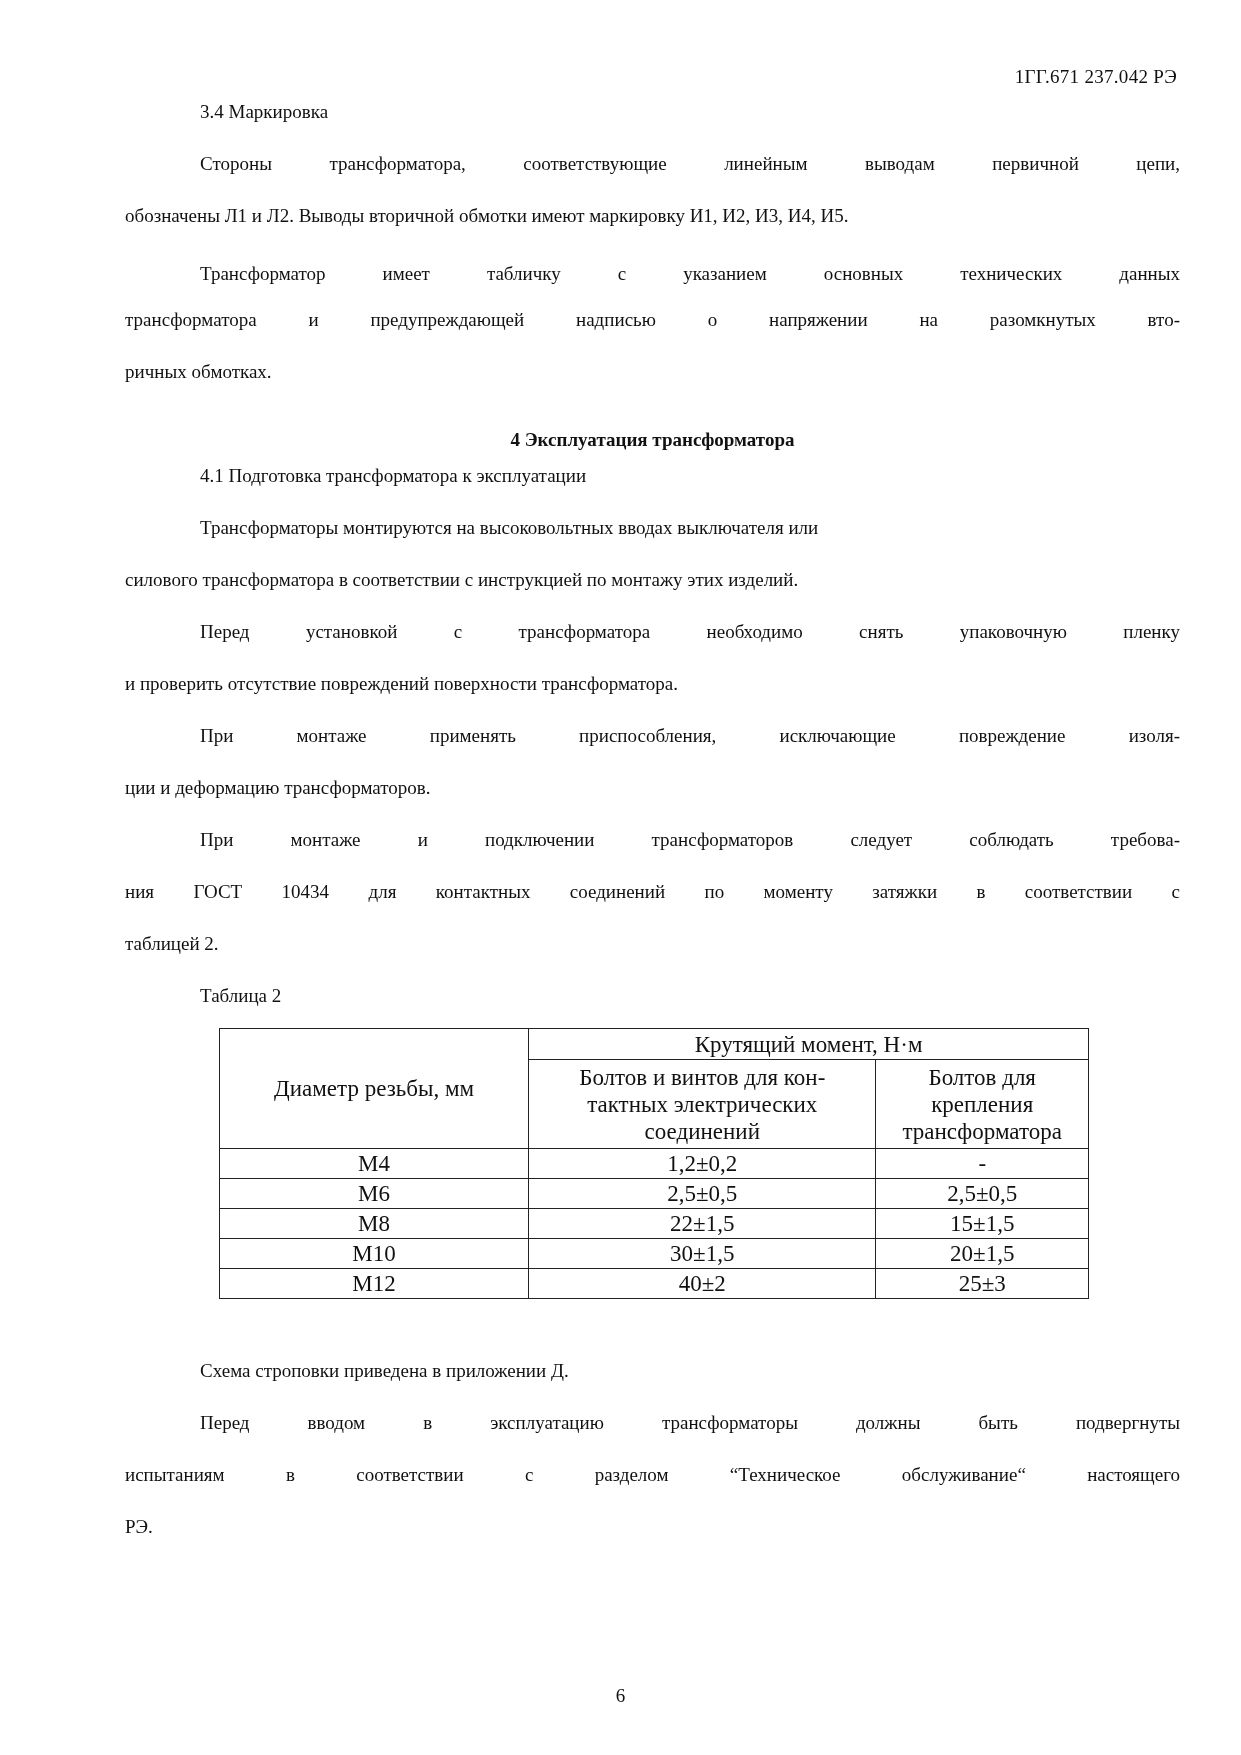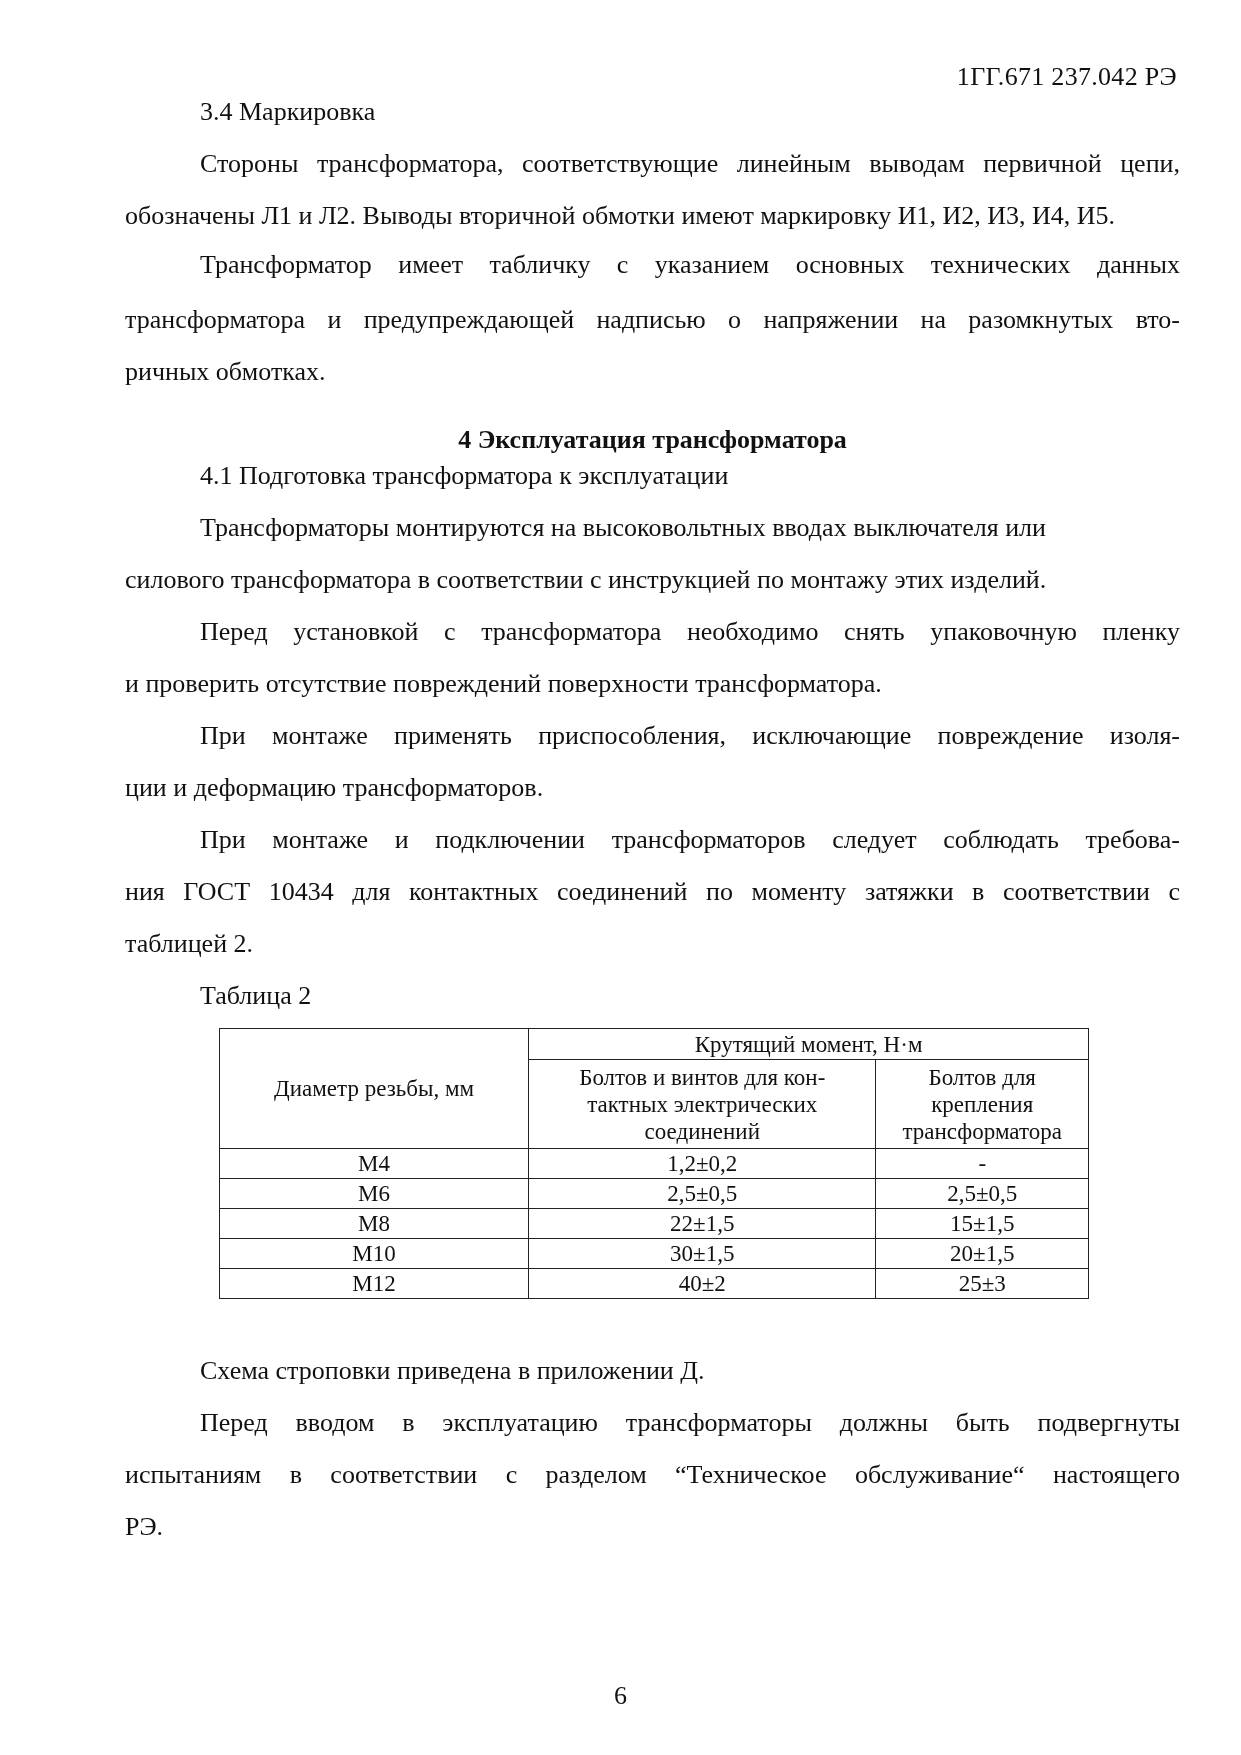--- a/index.html
+++ b/index.html
@@ -1,18 +1,18 @@
 <!DOCTYPE html>
 <html><head>
 <meta charset="utf-8">
 <style>
   html, body { margin: 0; padding: 0; background: #ffffff; }
   body { width: 1241px; height: 1755px; position: relative; overflow: hidden;
          font-family: "Liberation Serif", "DejaVu Serif", serif; color: #111; }
-  .abs { position: absolute; white-space: nowrap; font-size: 26px; line-height: 30px; }
+  .abs { position: absolute; white-space: nowrap; font-size: 19px; line-height: 30px; }
   .doc-code { right: 64px; top: 62px; letter-spacing: 0.3px; }
   .line { left: 125px; width: 1055px; }
   .ind { left: 200px; }
   .just { text-align: justify; text-align-last: justify; width: 1055px; }
   .just-ind { text-align: justify; text-align-last: justify; width: 980px; left: 200px; }
   .center { left: 125px; width: 1055px; text-align: center; font-weight: bold; margin-top: 16px; }
   table.t2 { position: absolute; left: 219px; top: 1028px; width: 870px;
              border-collapse: collapse; font-size: 23px; line-height: 27px; }
   table.t2 td { border: 1.5px solid #222; text-align: center; padding: 0; }
   table.t2 td.h-top { height: 30px; margin-top: 12px; }
@@ -24,21 +24,21 @@
 </head>
 <body>
 
 <div class="abs doc-code">1ГГ.671 237.042  РЭ</div>
 
 <div class="abs ind" style="top:97px">3.4 Маркировка</div>
 
 <div class="abs just-ind" style="top:149px">Стороны трансформатора, соответствующие линейным выводам первичной цепи,</div>
 <div class="abs line" style="top:201px">обозначены Л1 и Л2. Выводы вторичной обмотки имеют маркировку И1, И2, И3, И4, И5.</div>
 
-<div class="abs just-ind" style="top:250px">Трансформатор имеет табличку с указанием основных технических данных</div>
+<div class="abs just-ind" style="top:259px">Трансформатор имеет табличку с указанием основных технических данных</div>
 <div class="abs line just" style="top:305px">трансформатора и предупреждающей надписью о напряжении на разомкнутых вто-</div>
 <div class="abs line" style="top:357px">ричных обмотках.</div>
 
 <div class="abs center" style="top:409px">4 Эксплуатация трансформатора</div>
 
 <div class="abs ind" style="top:461px">4.1  Подготовка трансформатора к эксплуатации</div>
 
 <div class="abs ind" style="top:513px">Трансформаторы монтируются на высоковольтных вводах выключателя или</div>
 <div class="abs line" style="top:565px">силового трансформатора в соответствии с инструкцией по монтажу этих изделий.</div>
 

